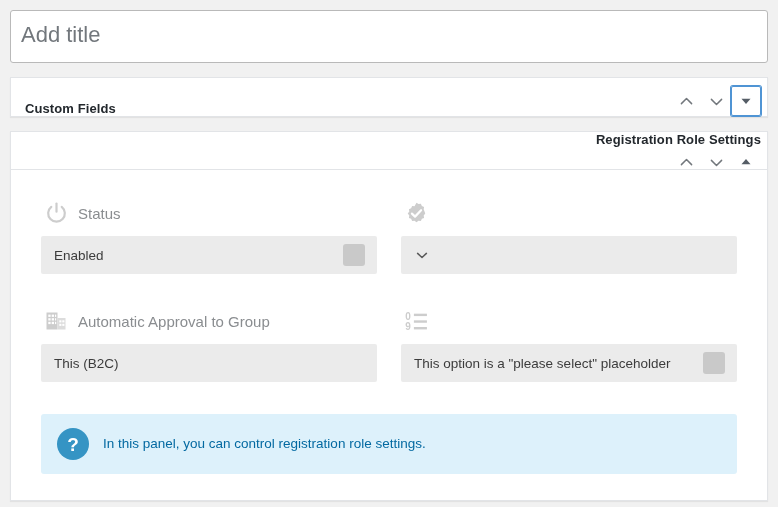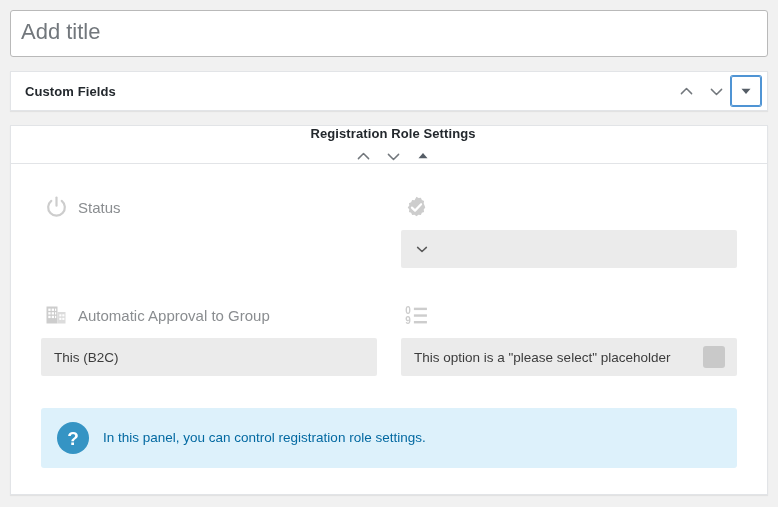--- a/index.html
+++ b/index.html
@@ -21,21 +21,21 @@
     box-sizing: border-box;
     padding: 10px 10px 0 10px;
     background: #f1f1f1;
   }
 
   
   .title-field {
     display: block;
     box-sizing: border-box;
     width: 758px;
-    height: 47px;
+    height: 53px;
     padding: 1px 10px 5px 10px;
     margin: 0 0 14px 0;
     border: 1px solid #b9b9b9;
     border-radius: 3px;
     background: #ffffff;
     font-family: "Liberation Sans", sans-serif;
     font-size: 22px;
     font-weight: 400;
     color: #32373c;
     outline: none;
@@ -51,21 +51,21 @@
     box-sizing: border-box;
     width: 758px;
     background: #ffffff;
     border: 1px solid #e2e4e7;
     box-shadow: 0 1px 1px rgba(0,0,0,.06);
     margin-bottom: 14px;
   }
   .metabox.closed { }
   .metabox-header {
     display: flex;
-    align-items: center;
+    align-items: flex-end;
     height: 38px;
     padding: 0 6px 0 14px;
     box-sizing: border-box;
   }
   .metabox.open .metabox-header {
     border-bottom: 1px solid #e2e4e7;
     flex-direction: column;
   }
   .metabox-title {
     flex: 1 1 auto;
@@ -274,20 +274,24 @@
 
         <div class="field">
           <div class="field-label">
             <span class="icon">
               <svg width="25" height="25" viewBox="0 0 24 24" fill="none" stroke="#cdcdcd" stroke-width="2.1" stroke-linecap="round">
                 <path d="M7.0 5.6a8 8 0 1 0 10 0"></path>
                 <line x1="12" y1="2.4" x2="12" y2="10.2"></line>
               </svg>
             </span>
             <span class="field-label-text">Status</span>
+          </div>
+          <div class="control">
+            <span class="control-text">Enabled</span>
+            <span class="checkbox-box"></span>
           </div>
         </div>
 
         <div class="field">
           <div class="field-label">
             <span class="icon">
               <svg width="25" height="25" viewBox="0 0 24 24">
                 <path fill="#cdcdcd" d="M12 1.6l1.9 1.35 2.3-.36.95 2.12 2.12.95-.36 2.3L20.4 12l-1.49 1.9.36 2.3-2.12.95-.95 2.12-2.3-.36L12 20.4l-1.9-1.49-2.3.36-.95-2.12-2.12-.95.36-2.3L3.6 12l1.49-1.9-.36-2.3 2.12-.95.95-2.12 2.3.36z"></path>
                 <polyline points="7.6,12.1 10.6,15.0 16.4,8.9" fill="none" stroke="#ffffff" stroke-width="2.1" stroke-linecap="round" stroke-linejoin="round"></polyline>
               </svg>

